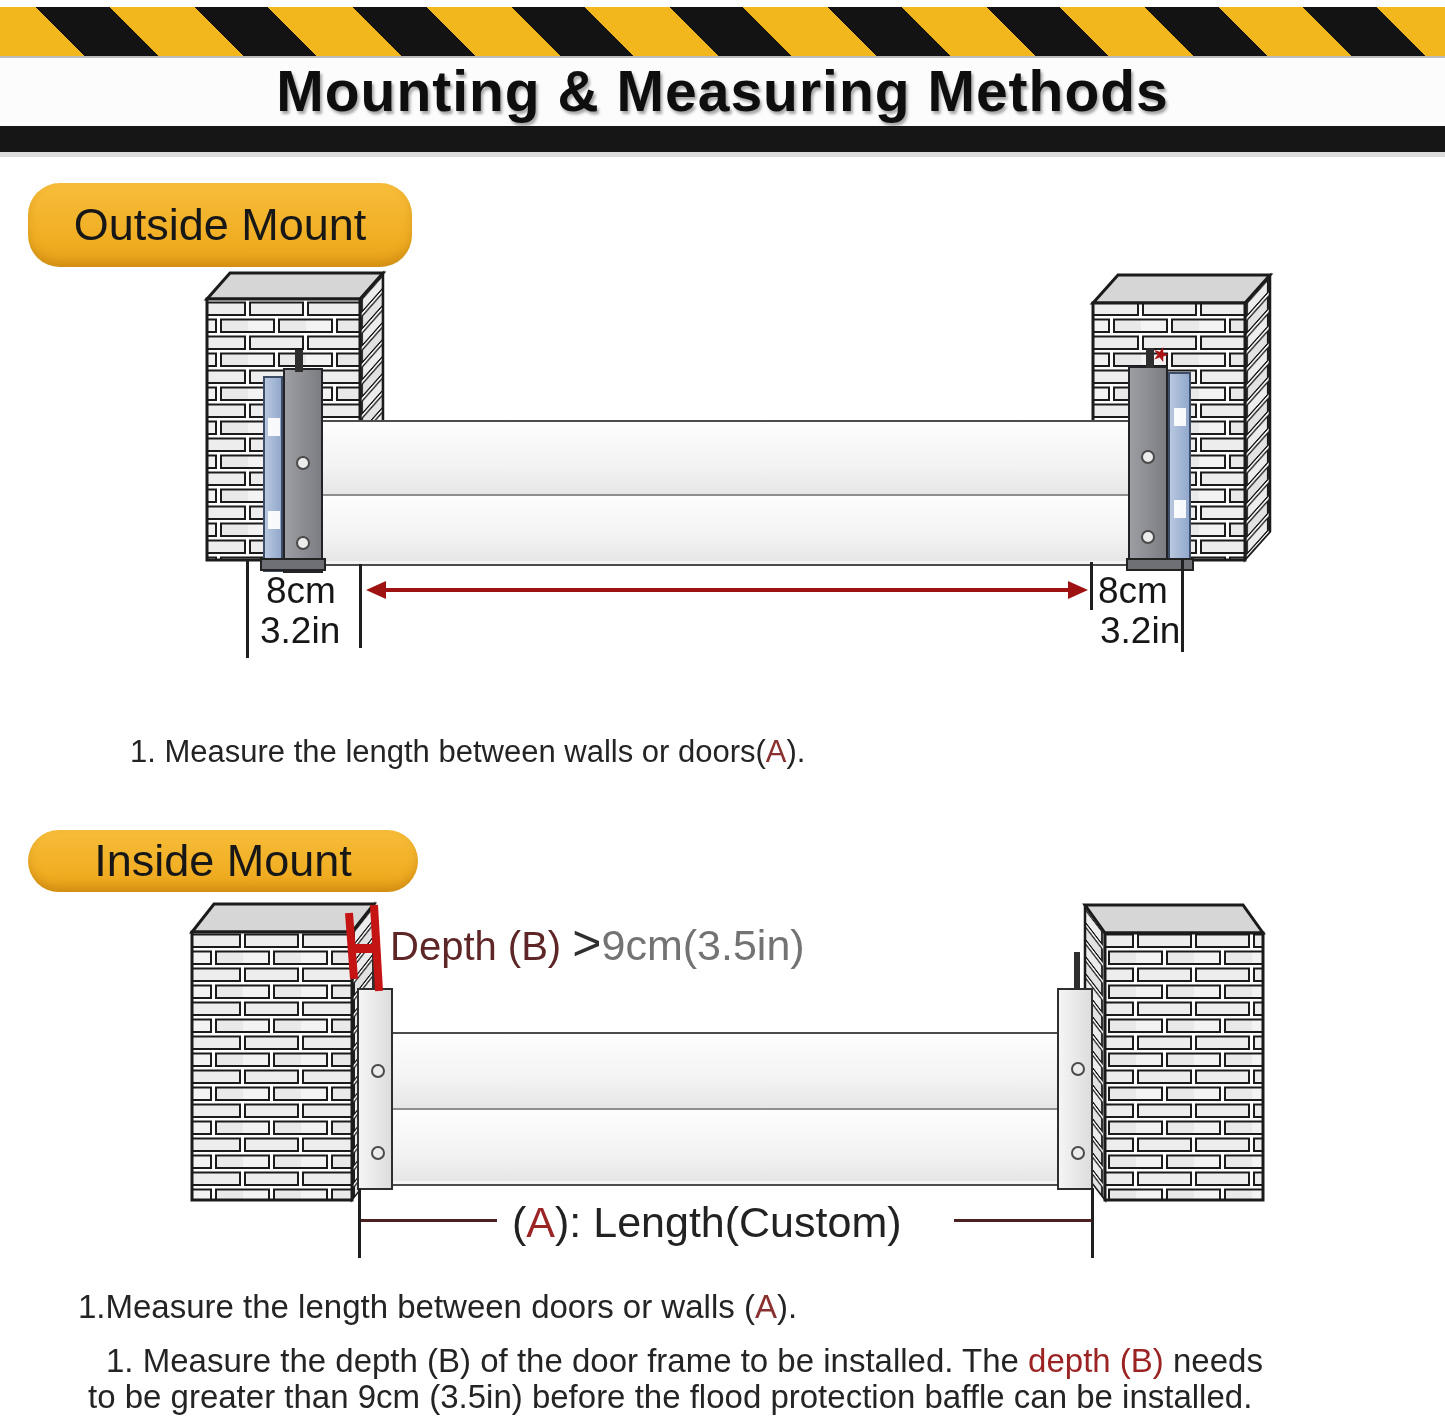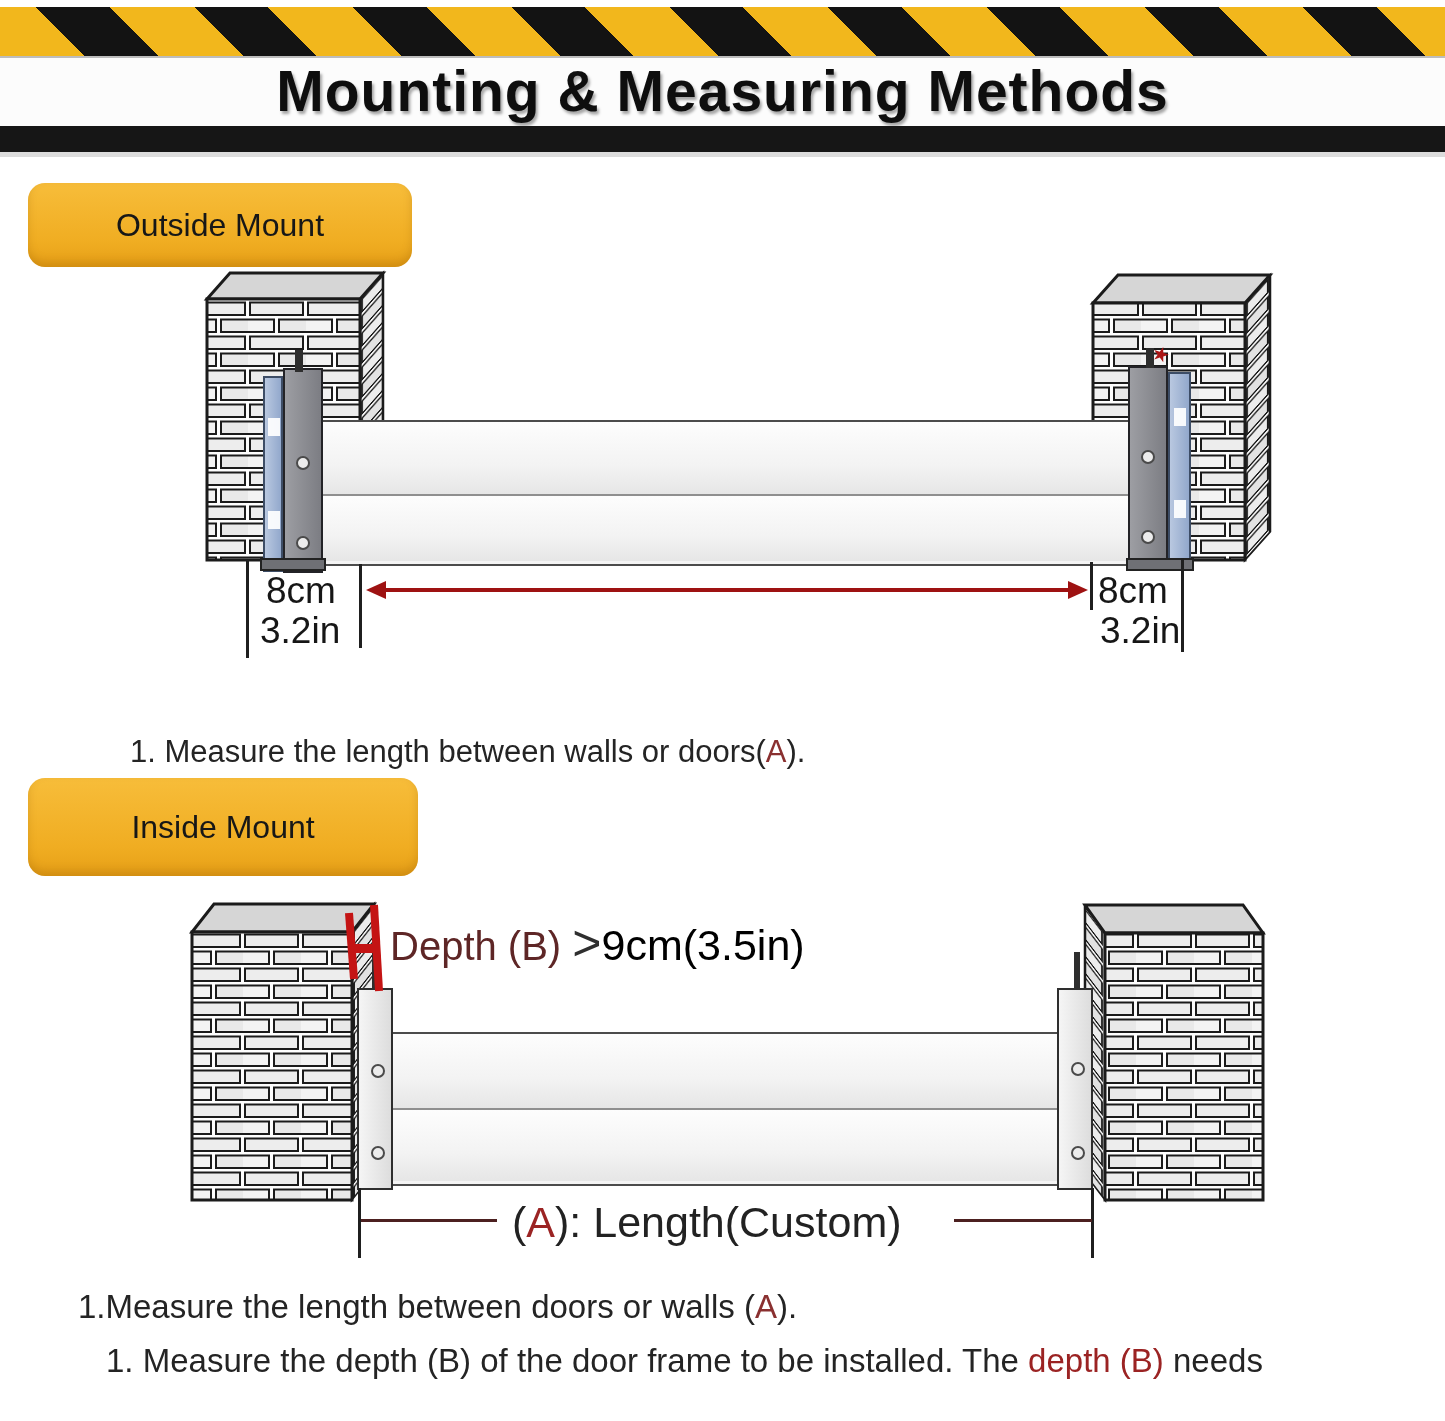--- a/index.html
+++ b/index.html
@@ -18,22 +18,22 @@
   .titleband{left:0;top:58px;width:1445px;height:68px;background:#fcfcfc;
     display:flex;align-items:flex-start;justify-content:center;}
   .title{font-size:57px;font-weight:bold;letter-spacing:1px;color:#0e0e0e;
     text-shadow:2px 3px 3px rgba(0,0,0,.35);}
   .blackbar{left:0;top:126px;width:1445px;height:26px;background:#161616;}
   .graybar{left:0;top:152px;width:1445px;height:5px;background:#dcdcdc;}
 
   
   .pill{
     background:linear-gradient(180deg,#f7bd3a 0%,#f0ad22 70%,#e69f17 100%);
-    border-radius:17px;display:flex;align-items:center;justify-content:center;
-    font-size:32px;color:#171717;box-shadow:inset 0 -5px 8px rgba(150,95,0,.28);
+    border-radius:32px;display:flex;align-items:center;justify-content:center;
+    font-size:45px;color:#171717;box-shadow:inset 0 -5px 8px rgba(150,95,0,.28);
   }
 
   
   svg.pillar{position:absolute;overflow:visible;}
   .panelgrp{border:2.5px solid #4c4c4c;box-sizing:border-box;background:#f4f4f4;}
   .panel{width:100%;box-sizing:border-box;
     background:linear-gradient(180deg,#fdfdfd 0%,#f3f3f3 60%,#e6e6e6 100%);}
   .panel.first{border-bottom:2px solid #8f8f8f;}
   .ch{box-sizing:border-box;}
   .ch-blue{background:linear-gradient(90deg,#b9c8e0,#92a8cc);border:2px solid #3d4d66;}
@@ -57,21 +57,21 @@
   .num{font-size:37px;color:#161616;line-height:1.05;}
   .spanlabel{font-size:40px;color:#232323;white-space:nowrap;}
   .spanlabel .bigA{font-size:50px;font-weight:bold;color:#c31212;}
   .instr{font-size:31px;color:#242424;white-space:nowrap;margin-top:38px;}
   .instr2{font-size:33px;color:#242424;white-space:nowrap;}
   .red{color:#9b2323;}
   .darkred{color:#8a3030;}
   .depthlabel{white-space:nowrap;}
   .depthlabel .d1{font-size:40px;color:#5e2626;}
   .depthlabel .dgt{font-size:50px;color:#2f2f2f;}
-  .depthlabel .d2{font-size:43px;color:#000000;}
+  .depthlabel .d2{font-size:43px;color:#737373;}
   .lenlabel{font-size:43px;color:#222;white-space:nowrap;}
   .lenlabel .la{color:#9b2424;}
 </style>
 </head>
 <body>
 
 <div class="canvas">
 
   <svg width="0" height="0" style="position:absolute" aria-hidden="true">
     <defs>
@@ -158,21 +158,21 @@
     <span class="ah left"></span>
     <span class="aline"></span>
     <span class="ah right"></span>
   </div>
 
 
   <div class="abs instr" style="left:130px;top:696px;">
     <span>1. Measure the length between walls or doors(</span><span class="darkred">A</span><span>).</span>
   </div>
 
-  <div class="abs pill" style="left:28px;top:778px;width:390px;height:98px;">
+  <div class="abs pill" style="left:28px;top:830px;width:390px;height:62px;">
     <span>Inside Mount</span>
   </div>
 
   <svg class="pillar" style="left:185px;top:898px;" width="200" height="312" viewBox="0 0 200 312">
     <g transform="translate(167,34) skewY(-51.8)">
       <rect x="0" y="0" width="22" height="268" fill="url(#brickside)" stroke="#1b1b1b" stroke-width="2.5"></rect>
     </g>
     <polygon points="7,34 167,34 189,6 29,6" fill="#d6d6d6" stroke="#1b1b1b" stroke-width="3"></polygon>
     <rect x="7" y="34" width="160" height="268" fill="url(#brick)" stroke="#1b1b1b" stroke-width="3"></rect>
   </svg>
@@ -219,14 +219,17 @@
   <div class="abs lenlabel" style="left:512px;top:1198px;">
     <span>(</span><span class="la">A</span><span>): Length(Custom)</span>
   </div>
 
   <div class="abs instr2" style="left:78px;top:1288px;">
     <span>1.Measure the length between doors or walls (</span><span class="darkred">A</span><span>).</span>
   </div>
   <div class="abs instr2" style="left:106px;top:1342px;">
     <span>1. Measure the depth (B) of the door frame to be installed. The </span><span class="red">depth (B)</span><span> needs</span>
   </div>
+  <div class="abs instr2" style="left:88px;top:1378px;">
+    <span>to be greater than 9cm (3.5in) before the flood protection baffle can be installed.</span>
+  </div>
 
 </div>
 
 </body></html>

